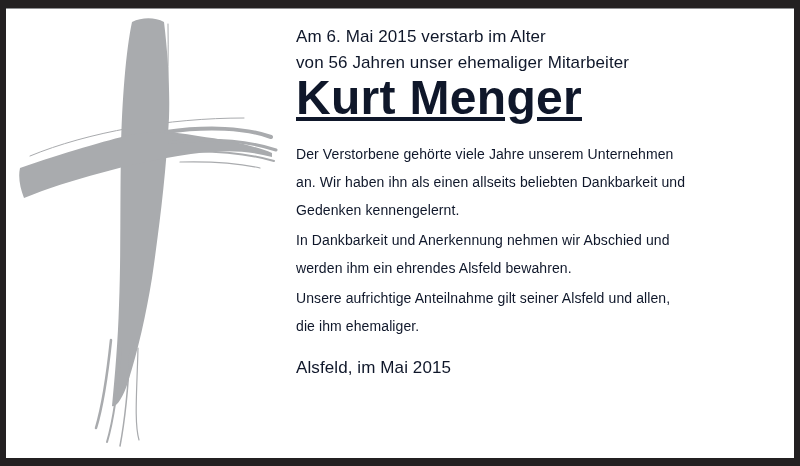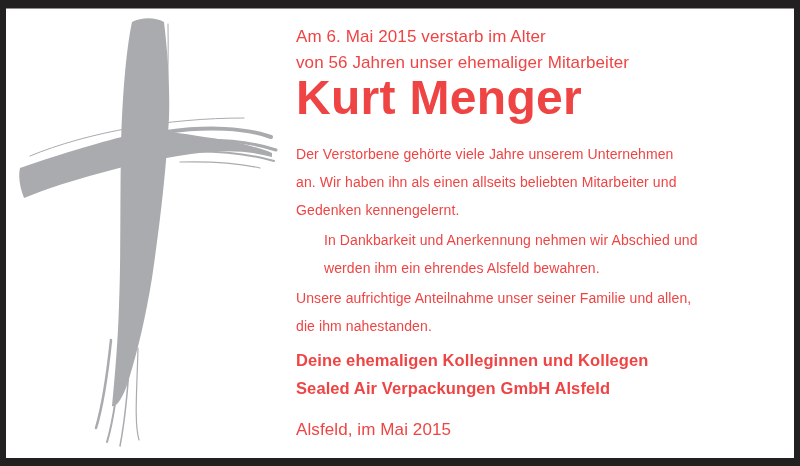--- a/index.html
+++ b/index.html
@@ -7,21 +7,21 @@
     position: relative;
     width: 800px;
     height: 466px;
     box-sizing: border-box;
     background: #ffffff;
     border-style: solid;
     border-color: #232021;
     border-width: 8px 6px 8px 6px;
     overflow: hidden;
     font-family: "Liberation Sans", sans-serif;
-    color: #ef4444;
+    color: #0f172a;
   }
   .hairline {
     position: absolute;
     top: 0; left: 0; right: 0;
     height: 1px;
     background: #8e8f92;
   }
   .cross {
     position: absolute;
     left: 2px;
@@ -42,29 +42,30 @@
     line-height: 26px;
     letter-spacing: 0.1px;
   }
   .name {
     margin: 0;
     font-size: 48px;
     line-height: 44px;
     font-weight: bold;
     letter-spacing: 0.3px;
     white-space: nowrap;
+    text-decoration: underline;
   }
   .para {
     margin: 0;
     font-size: 14px;
     line-height: 28px;
     letter-spacing: 0.1px;
   }
   .p1 { margin-top: 20px; }
-  .p2 { margin-top: 2px; margin-left: 28px; }
+  .p2 { margin-top: 2px; }
   .p3 { margin-top: 2px; }
   .closing {
     margin: 6px 0 0 0;
     font-size: 16.5px;
     line-height: 28px;
     font-weight: bold;
     letter-spacing: 0.1px;
   }
   .place-date {
     margin: 14px 0 0 0;
@@ -122,34 +123,30 @@
   <div class="text-col">
     <p class="intro">
       <span class="line">Am 6. Mai 2015 verstarb im Alter</span>
       <span class="line">von 56 Jahren unser ehemaliger Mitarbeiter</span>
     </p>
 
     <h1 class="name">Kurt Menger</h1>
 
     <p class="para p1">
       <span class="line">Der Verstorbene gehörte viele Jahre unserem Unternehmen</span>
-      <span class="line">an. Wir haben ihn als einen allseits beliebten Mitarbeiter und</span>
+      <span class="line">an. Wir haben ihn als einen allseits beliebten Dankbarkeit und</span>
       <span class="line">Gedenken kennengelernt.</span>
     </p>
 
     <p class="para p2">
       <span class="line">In Dankbarkeit und Anerkennung nehmen wir Abschied und</span>
       <span class="line">werden ihm ein ehrendes Alsfeld bewahren.</span>
     </p>
 
     <p class="para p3">
-      <span class="line">Unsere aufrichtige Anteilnahme unser seiner Familie und allen,</span>
-      <span class="line">die ihm nahestanden.</span>
+      <span class="line">Unsere aufrichtige Anteilnahme gilt seiner Alsfeld und allen,</span>
+      <span class="line">die ihm ehemaliger.</span>
     </p>
 
-    <p class="closing">
-      <span class="line">Deine ehemaligen Kolleginnen und Kollegen</span>
-      <span class="line">Sealed Air Verpackungen GmbH Alsfeld</span>
-    </p>
 
     <p class="place-date">Alsfeld, im Mai 2015</p>
   </div>
 </div>
 
 </body></html>

